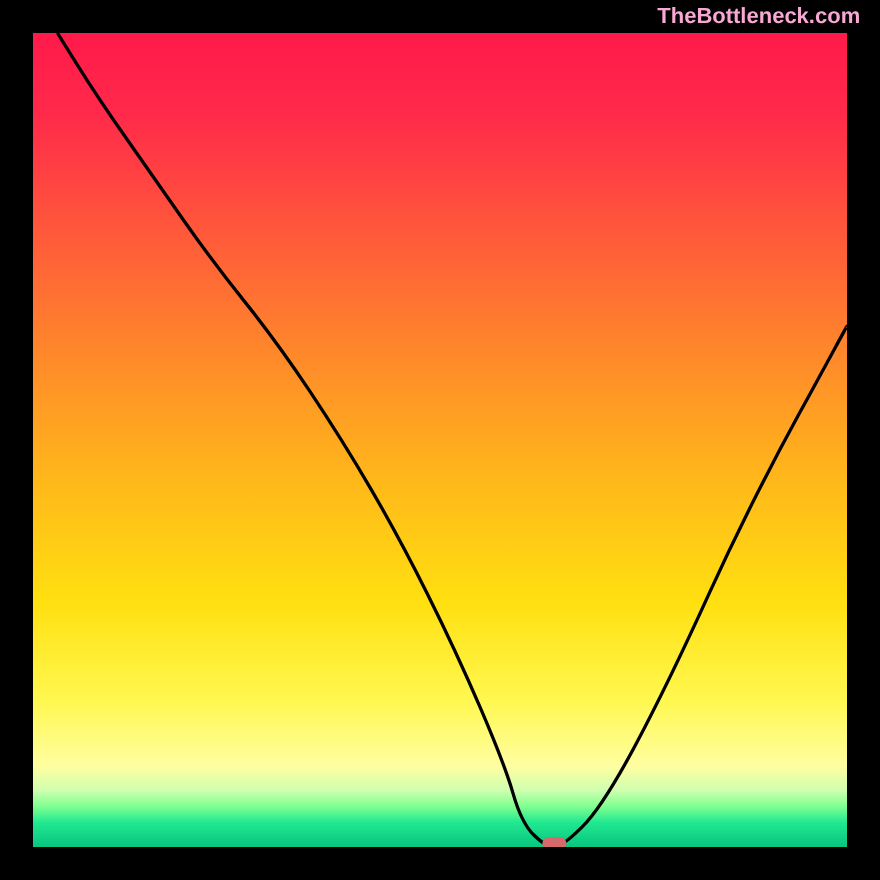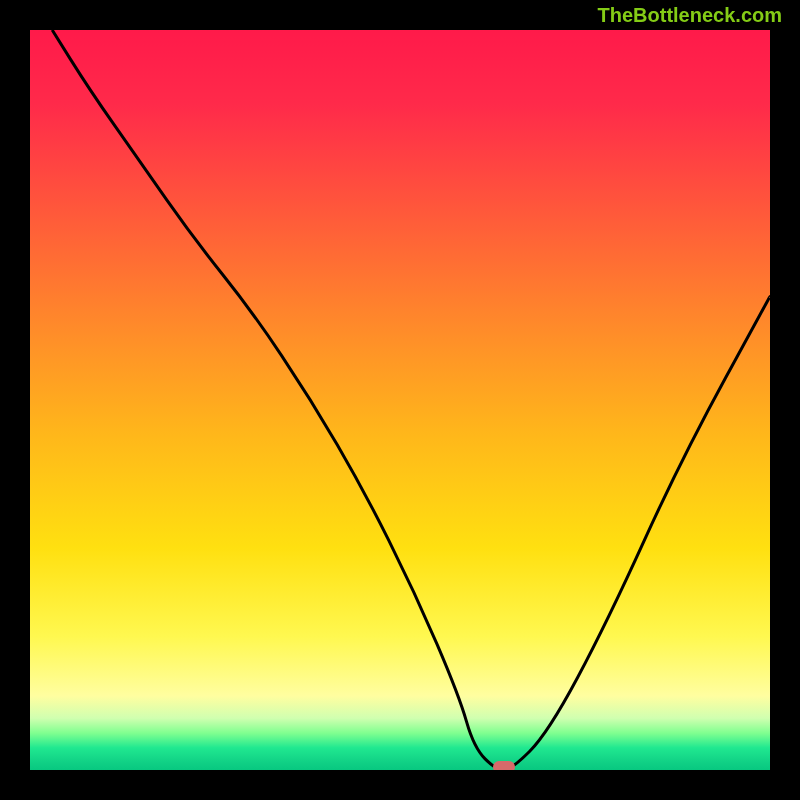--- a/index.html
+++ b/index.html
@@ -8,21 +8,21 @@
     background: #000;
     width: 800px;
     height: 800px;
     position: relative;
     font-family: Arial, sans-serif;
   }
   .watermark {
     position: absolute;
     top: 4px;
     right: 18px;
-    color: #84cc16;
+    color: #f9a8d4;
     font-size: 20px;
     font-weight: bold;
     z-index: 10;
   }
   .plot-area {
     position: absolute;
     left: 30px;
     top: 30px;
     width: 740px;
     height: 740px;

